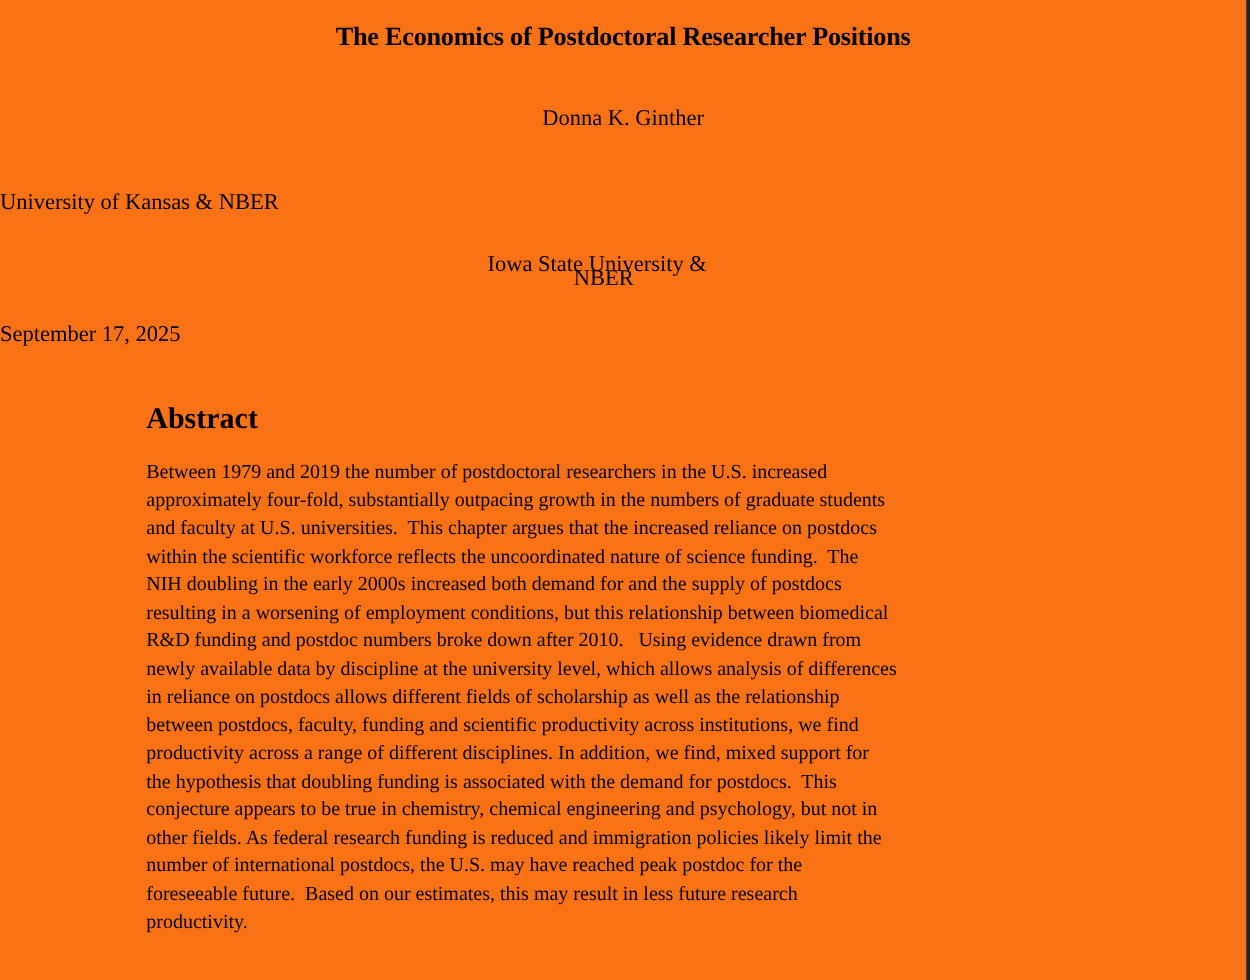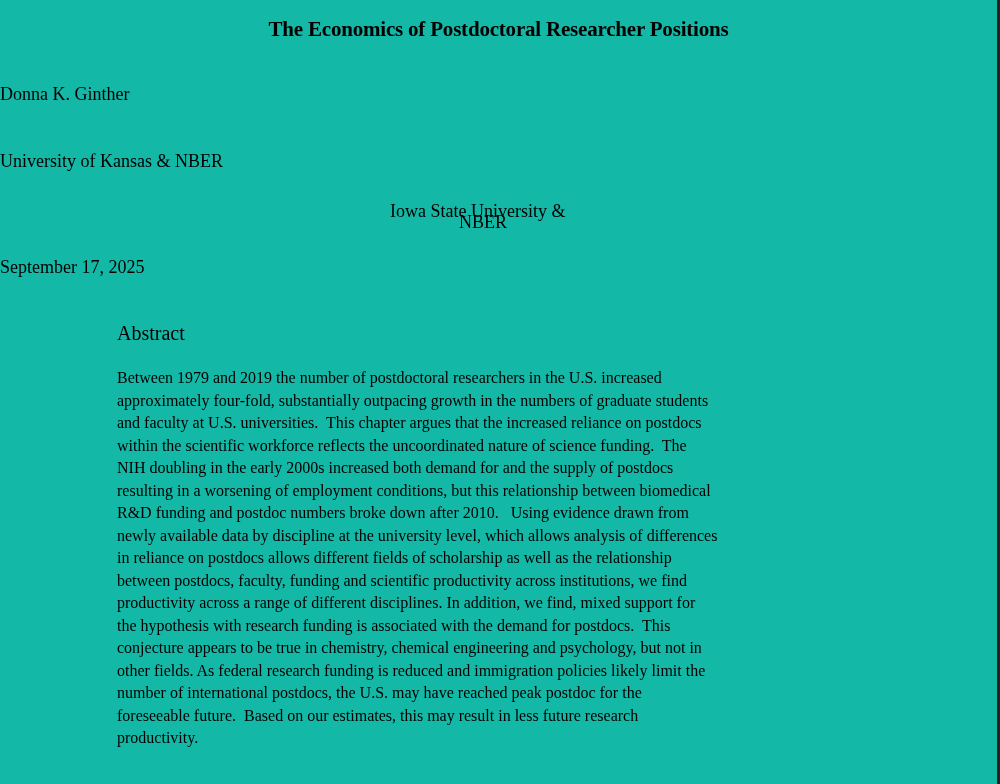--- a/index.html
+++ b/index.html
@@ -13,51 +13,51 @@
       position: relative;
       overflow: hidden;
       font-family: "Liberation Serif", "DejaVu Serif", serif;
       color: #000;
     }
     .page {
       position: absolute;
       left: 0; top: 0;
       width: 997px;
       height: 784px;
-      background: #14b8a6;
+      background: #f97316;
       border-right: 3px solid #222;
     }
     .title {
       position: absolute;
       top: 17px;
       left: 0;
       width: 997px;
       text-align: center;
       font-weight: bold;
       font-size: 21px;
       letter-spacing: -0.2px;
     }
     .center-line {
       position: absolute;
       font-size: 18px;
       white-space: nowrap;
       line-height: 22px;
     }
-    .author1-name { top: 83px; left: 0; width: 997px; }
+    .author1-name { top: 83px; left: 0; width: 997px; text-align: center; }
     .author1-aff  { top: 110px; left: 0; width: 997px; text-align: left; margin-top: 40px; }
     .author2-name { top: 165px; left: 415px; }
     .author2-aff1 { top: 200px; left: 390px; }
     .author2-aff2 { top: 211px; left: 459px; }
     .date         { top: 256px; left: 0; width: 997px; text-align: left; }
     .abstract-heading {
       position: absolute;
       top: 322px;
       left: 117px;
-      font-weight: normal;
-      font-size: 20px;
+      font-weight: bold;
+      font-size: 24px;
     }
     .abstract-body {
       position: absolute;
       top: 367px;
       left: 117px;
       width: 760px;
       font-size: 16px;
       line-height: 22.5px;
     }
     .abstract-line {
@@ -86,20 +86,20 @@
     <span class="abstract-line">approximately four-fold, substantially outpacing growth in the numbers of graduate students</span>
     <span class="abstract-line">and faculty at U.S. universities.  This chapter argues that the increased reliance on postdocs</span>
     <span class="abstract-line">within the scientific workforce reflects the uncoordinated nature of science funding.  The</span>
     <span class="abstract-line">NIH doubling in the early 2000s increased both demand for and the supply of postdocs</span>
     <span class="abstract-line">resulting in a worsening of employment conditions, but this relationship between biomedical</span>
     <span class="abstract-line">R&amp;D funding and postdoc numbers broke down after 2010.   Using evidence drawn from</span>
     <span class="abstract-line">newly available data by discipline at the university level, which allows analysis of differences</span>
     <span class="abstract-line">in reliance on postdocs allows different fields of scholarship as well as the relationship</span>
     <span class="abstract-line">between postdocs, faculty, funding and scientific productivity across institutions, we find</span>
     <span class="abstract-line">productivity across a range of different disciplines. In addition, we find, mixed support for</span>
-    <span class="abstract-line">the hypothesis with research funding is associated with the demand for postdocs.  This</span>
+    <span class="abstract-line">the hypothesis that doubling funding is associated with the demand for postdocs.  This</span>
     <span class="abstract-line">conjecture appears to be true in chemistry, chemical engineering and psychology, but not in</span>
     <span class="abstract-line">other fields. As federal research funding is reduced and immigration policies likely limit the</span>
     <span class="abstract-line">number of international postdocs, the U.S. may have reached peak postdoc for the</span>
     <span class="abstract-line">foreseeable future.  Based on our estimates, this may result in less future research</span>
     <span class="abstract-line">productivity.</span>
   </div>
 </div>
 
 </body></html>

